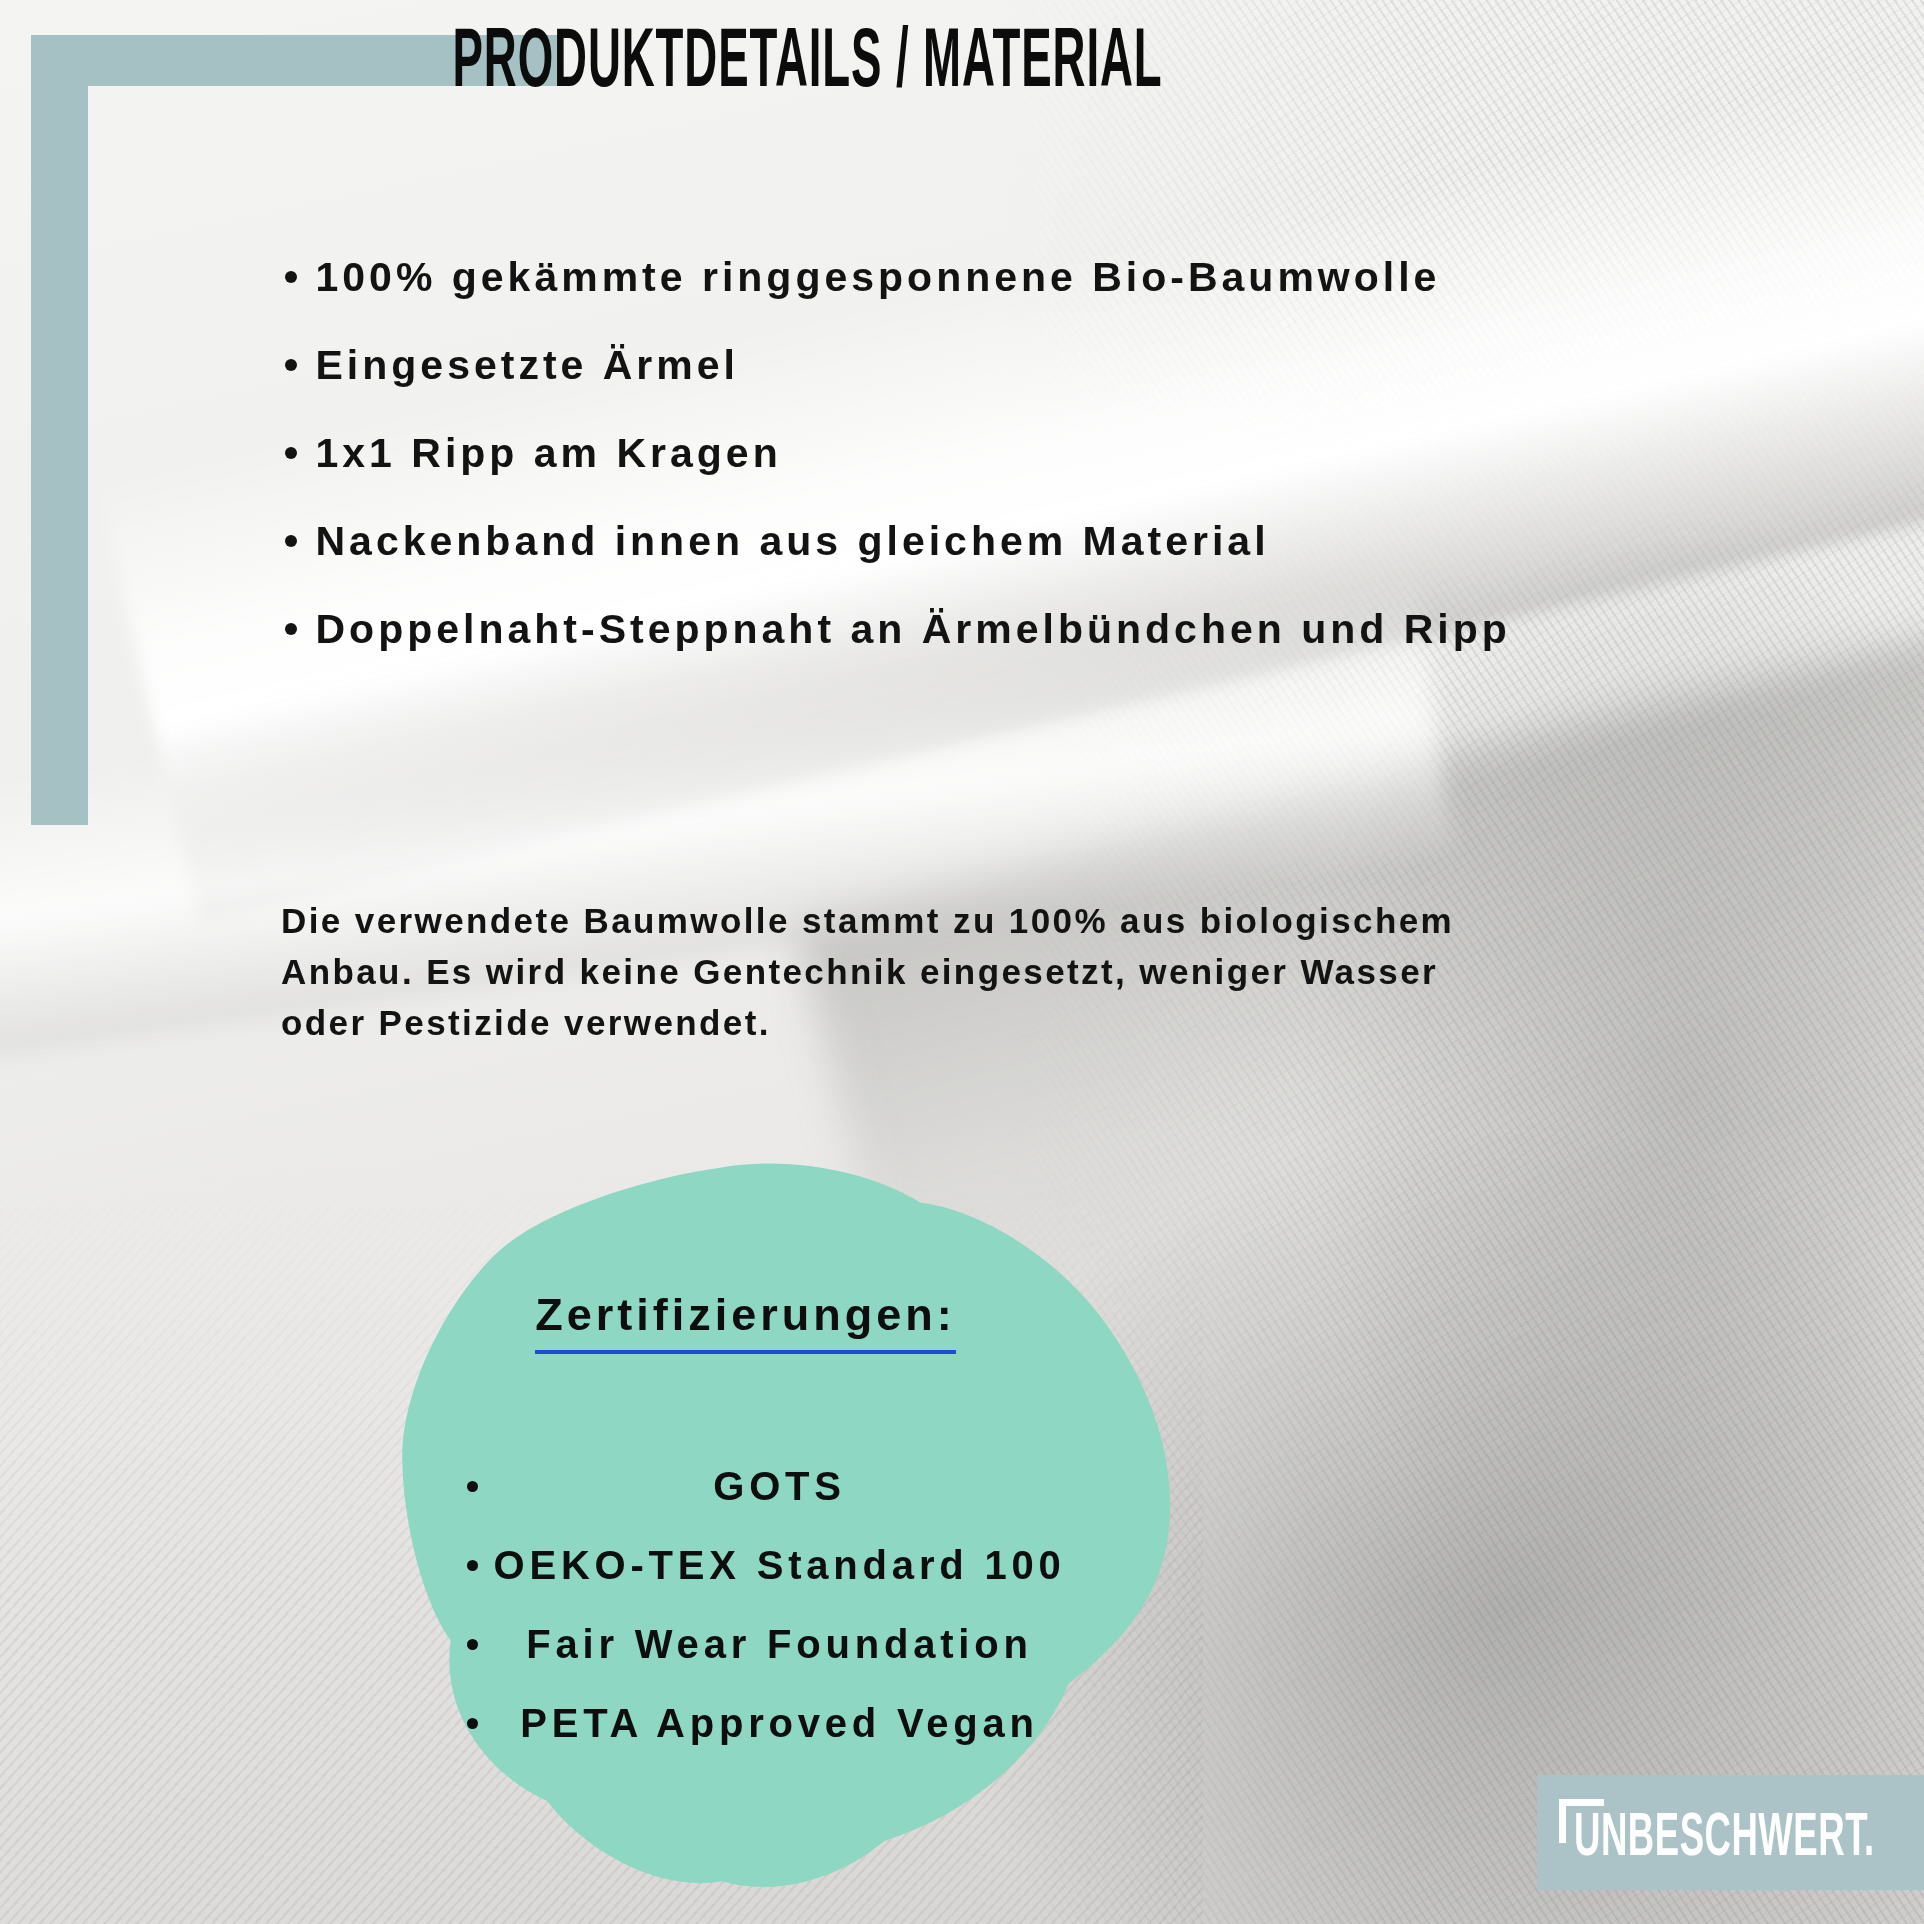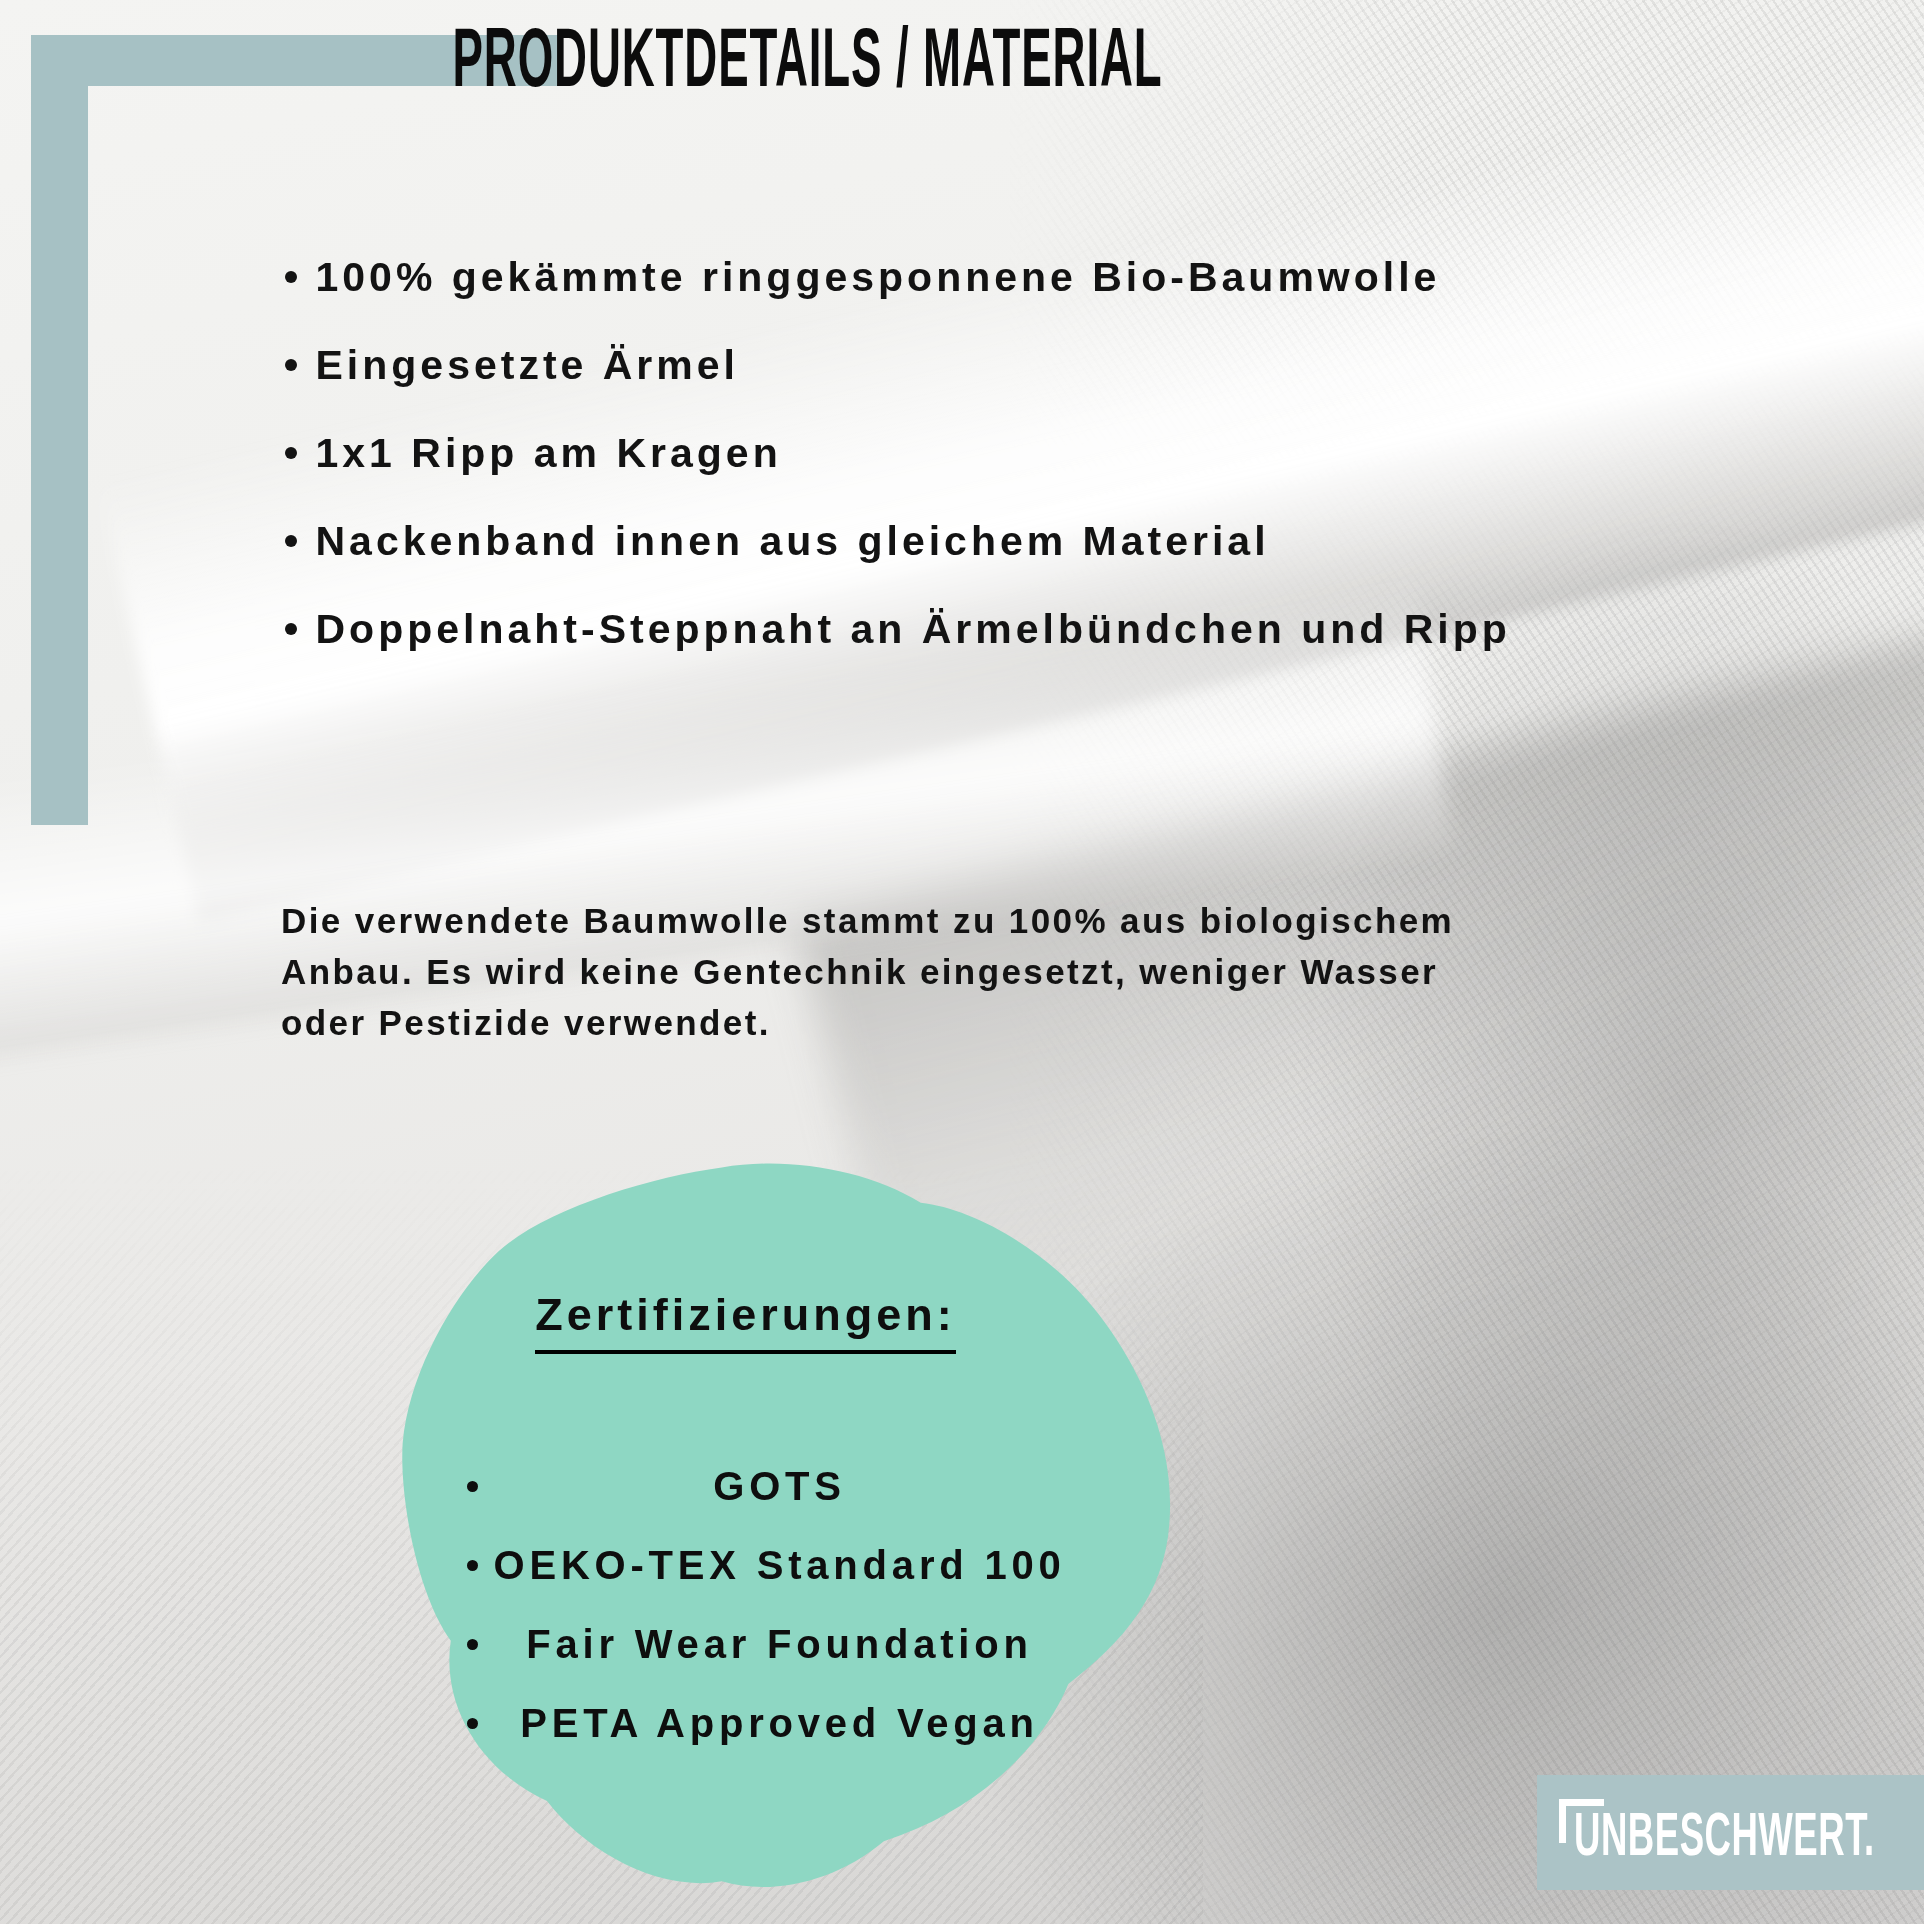--- a/index.html
+++ b/index.html
@@ -56,21 +56,21 @@
     font-size:41px;font-weight:bold;letter-spacing:4px;line-height:88px;color:var(--text-black);}
   .details li::before{content:"";position:absolute;left:0;top:38px;width:12px;height:12px;border-radius:50%;background:var(--text-black);}
   
   .desc{position:absolute;left:281px;top:895px;color:var(--text-black);}
   .desc-line{font-size:35px;font-weight:bold;letter-spacing:2.4px;line-height:51px;white-space:nowrap;}
   
   .blob-wrap{position:absolute;left:385px;top:1161px;width:802px;height:730px;}
   .blob-svg{position:absolute;left:0;top:0;width:100%;height:100%;}
   .cert-heading{position:absolute;left:120px;top:128px;width:481px;text-align:center;
     font-size:45px;font-weight:bold;letter-spacing:4px;color:#0e0e0e;white-space:nowrap;}
-  .cert-heading span{border-bottom:4px solid #000000;padding-bottom:9.6px;}
+  .cert-heading span{border-bottom:4px solid #1d4ed8;padding-bottom:9.6px;}
   .cert-list{position:absolute;left:82px;top:286px;margin:0;padding:0;text-align:center;}
   .cert-list li{list-style:none;position:relative;padding-left:26.5px;white-space:nowrap;
     font-size:40px;font-weight:bold;letter-spacing:4.8px;line-height:79px;color:#0e0e0e;}
   .cert-list li::before{content:"";position:absolute;left:0;top:34px;width:11.2px;height:11.2px;border-radius:50%;background:#0e0e0e;}
   
   .logo-box{position:absolute;left:1537px;top:1775px;width:388px;height:115px;background:var(--logo-box-teal);}
   .logo-bracket{position:absolute;left:21.7px;top:24px;width:38px;height:37px;
     border-top:7.2px solid var(--logo-text-white);border-left:7.2px solid var(--logo-text-white);}
   .logo-text{position:absolute;left:37px;top:29px;font-size:61px;line-height:61px;font-weight:bold;
     color:var(--logo-text-white);letter-spacing:0.8px;white-space:nowrap;transform:scaleX(0.60);transform-origin:left top;}

